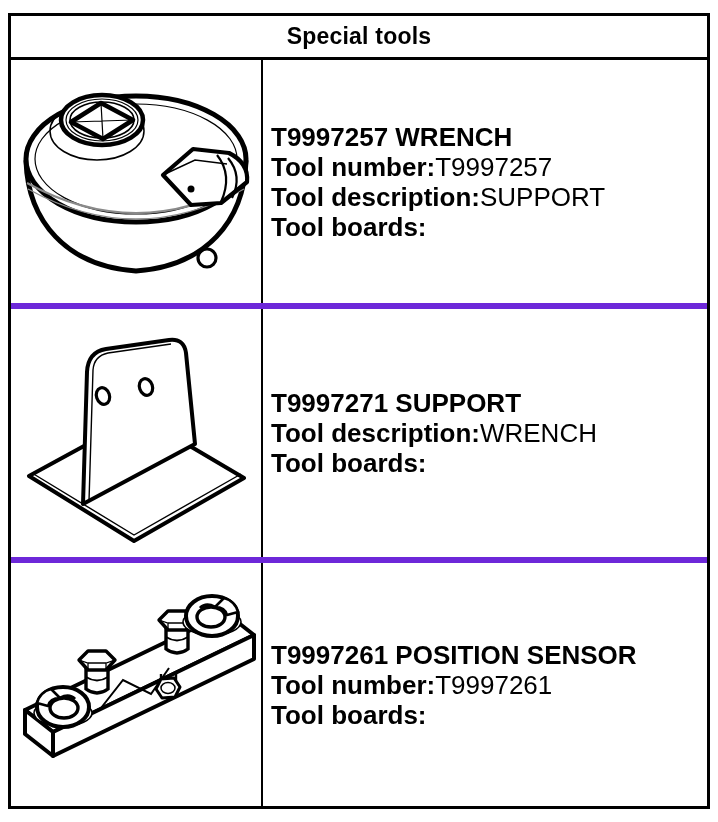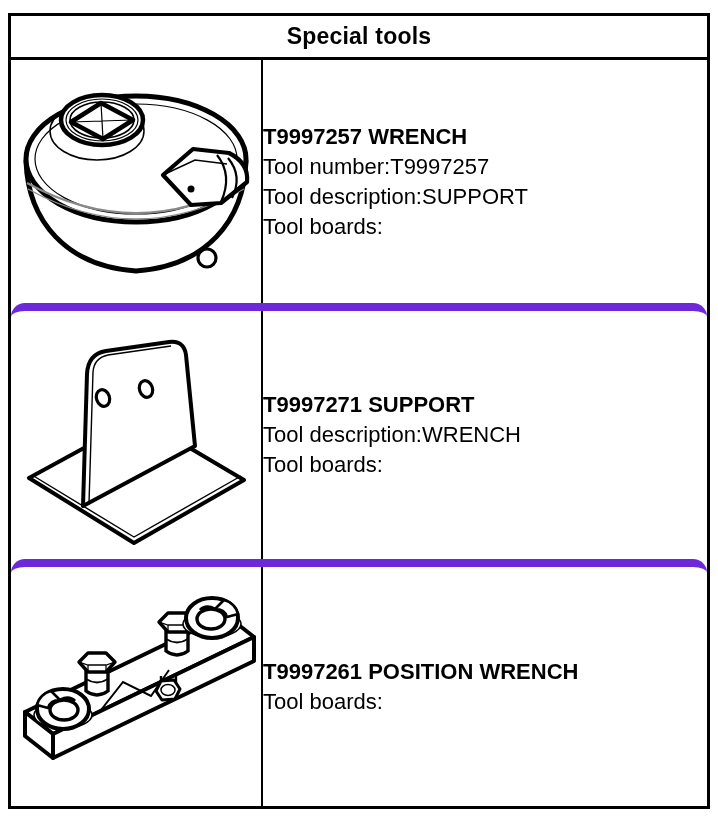--- a/index.html
+++ b/index.html
@@ -42,47 +42,47 @@
     font-size: 23px;
     font-weight: bold;
     letter-spacing: 0.2px;
   }
   .tool-row {
     display: flex;
     flex-direction: row;
     min-height: 0;
   }
   .tool-row + .tool-row {
-    border-top: 8px solid #6d28d9;
-    border-radius: 14px;
+    border-top: 6px solid #6d28d9;
   }
   .row-1 { flex: 0 0 243px; }
   .row-2 { flex: 0 0 248px; }
   .row-3 { flex: 1 1 auto; }
   .cell-img {
     flex: 0 0 250px;
     width: 250px;
     border-right: 2px solid #000;
     display: flex;
     align-items: center;
     justify-content: center;
     overflow: hidden;
   }
   .cell-text {
     flex: 1 1 auto;
     display: flex;
     flex-direction: column;
     justify-content: center;
-    font-size: 22px;
+    padding-left: 8px;
+    font-size: 26px;
     line-height: 30px;
     white-space: nowrap;
     overflow: hidden;
   }
   .tool-title { font-weight: bold; }
-  .field-label { font-weight: normal; }
+  .field-label { font-weight: bold; }
   .field-value { font-weight: normal; text-align: right; }
   svg { display: block; }
 </style>
 </head>
 <body>
 
 <div class="page">
   <div class="doc-table">
 
     <div class="header-row">
@@ -176,19 +176,20 @@
 
           <path d="M 150,112 L 150,121 M 165,110 L 165,119" stroke="#000" stroke-width="2.4"></path>
           <path d="M 145,127 L 150,117 L 163,116 L 169,125 L 164,135 L 151,136 Z" fill="#fff" stroke="#000" stroke-width="3" stroke-linejoin="round"></path>
           <ellipse cx="157" cy="126" rx="7" ry="5.5" fill="none" stroke="#000" stroke-width="1.5"></ellipse>
 
           <use href="#cclamp" transform="translate(52,145)"></use>
           <use href="#cclamp" transform="translate(201,54) scale(-1,1)"></use>
         </svg>
       </div>
       <div class="cell-text">
-        <div class="tool-title">T9997261 POSITION WRENCH</div>
+        <div class="tool-title">T9997261 POSITION SENSOR</div>
+        <div><span class="field-label">Tool number:</span><span class="field-value">T9997261</span></div>
         <div><span class="field-label">Tool boards:</span><span class="field-value"></span></div>
       </div>
     </div>
 
   </div>
 </div>
 
 </body></html>

